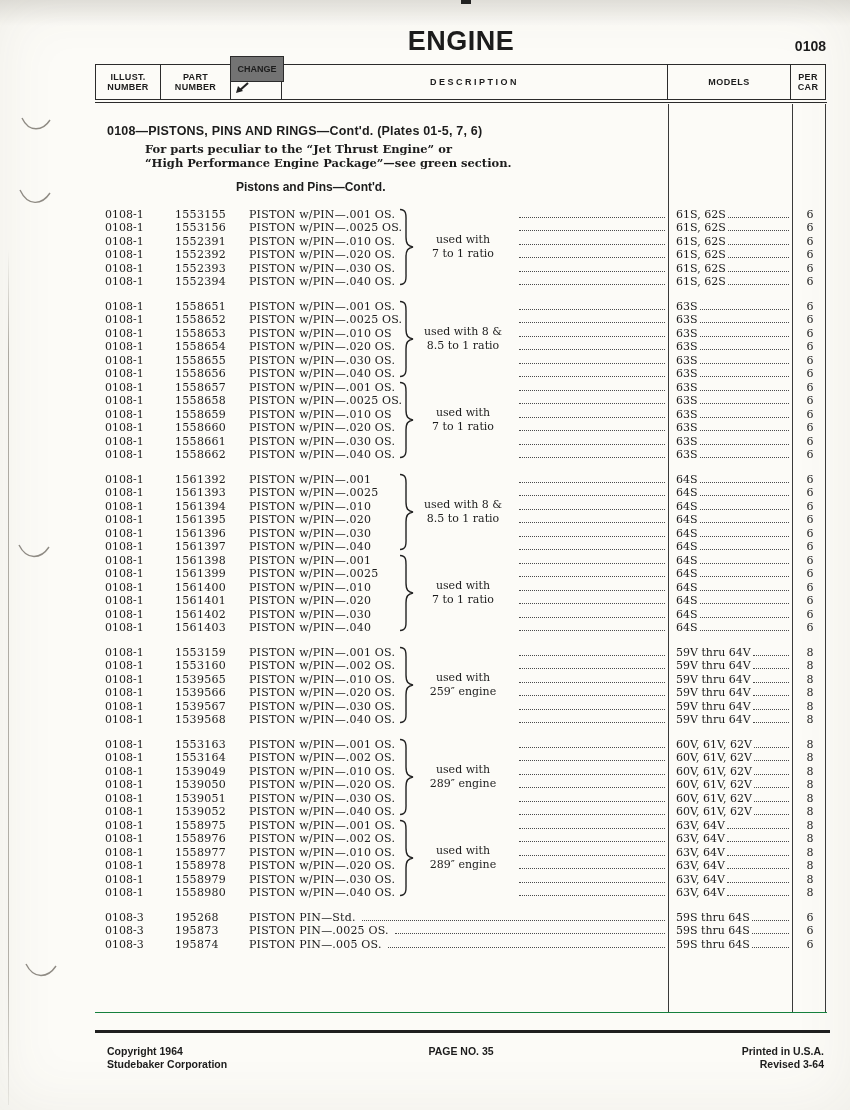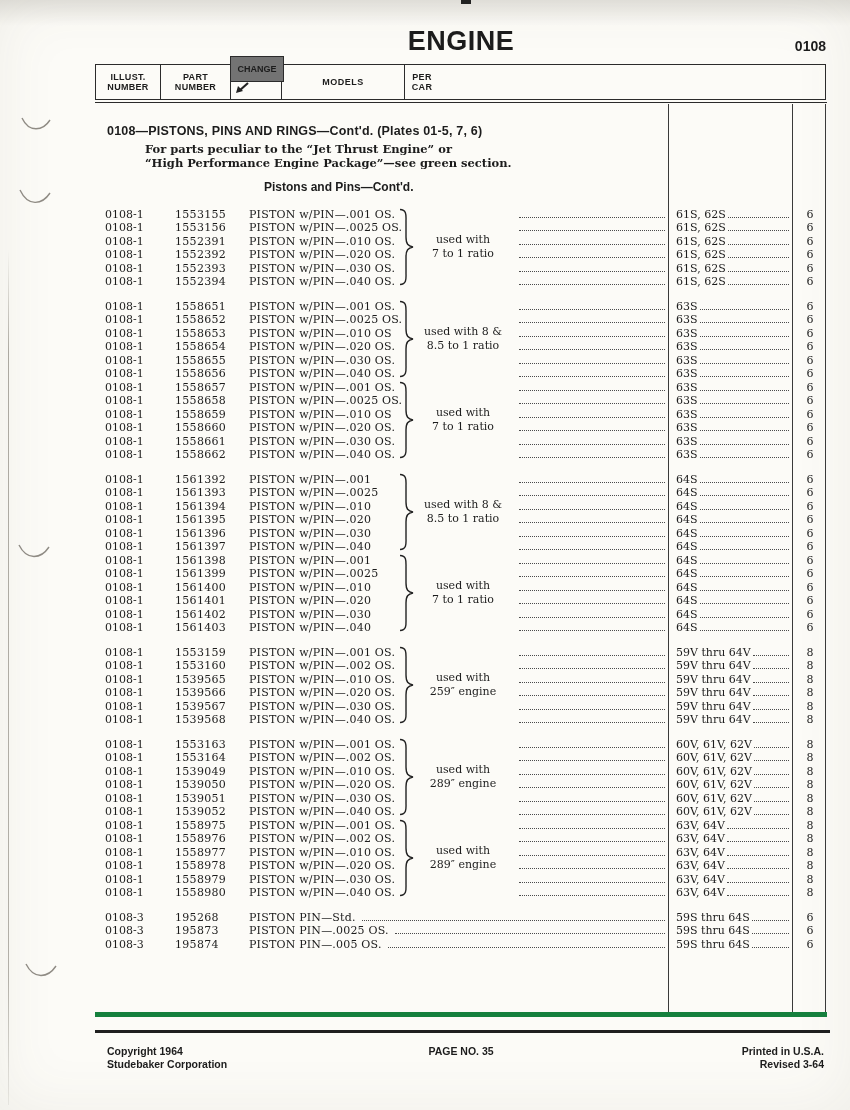--- a/index.html
+++ b/index.html
@@ -36,25 +36,25 @@
   .band .c-per{width:34px;border-right:none;}
   .change-box{position:absolute;left:-1px;top:-9px;width:52px;height:24px;
     border:1.6px solid #2b2b2b;background:#737373;display:flex;align-items:center;
     justify-content:center;font-weight:bold;font-size:9px;}
   .change-arrow{position:absolute;left:3px;top:16px;}
   .band-underline{position:absolute;left:95px;top:101.5px;width:732px;height:1.5px;background:#2b2b2b;}
 
   
   .sec-heading{position:absolute;left:107px;top:124px;font-size:12.5px;font-weight:bold;letter-spacing:0.2px;}
   .sec-note{position:absolute;left:145px;top:142px;font-size:11.5px;font-weight:bold;line-height:14px;}
-  .sec-sub{position:absolute;left:264px;top:180px;font-size:12px;font-weight:bold;}
+  .sec-sub{position:absolute;left:236px;top:180px;font-size:12px;font-weight:bold;}
 
   
   .tbody{position:absolute;left:95px;top:104px;width:732px;height:908px;
-    border-bottom:5px solid #15803d;}
+    border-bottom:1px solid #15803d;}
   .vline{position:absolute;top:0;bottom:0;width:1.2px;background:#3a3a3a;}
   .vline.models-line{left:573px;}
   .vline.per-line{left:697px;}
   .vline.right-line{left:730px;}
 
   .block{position:absolute;left:0;width:732px;}
   .row{display:flex;align-items:flex-end;height:13.5px;font-size:11px;line-height:13px;}
   .cell-illust{width:70px;padding-left:10px;flex:none;}
   .cell-part{width:74px;flex:none;letter-spacing:0.3px;}
   .cell-desc{flex:none;letter-spacing:0.2px;white-space:nowrap;}
@@ -94,20 +94,21 @@
   <div class="band">
     <div class="cell c-illust sans">ILLUST. NUMBER</div>
     <div class="cell c-part sans">PART NUMBER</div>
     <div class="c-change">
       <div class="change-box sans">CHANGE</div>
       <svg class="change-arrow" width="16" height="14" viewBox="0 0 16 14">
         <path d="M14,2 L5,10" stroke="#222" stroke-width="2.2" fill="none"></path>
         <path d="M2,12 L9,10 L4,5 Z" fill="#222"></path>
       </svg>
     </div>
+    <div class="cell c-desc sans">DESCRIPTION</div>
     <div class="cell c-models sans">MODELS</div>
     <div class="cell c-per sans">PER CAR</div>
   </div>
   <div class="band-underline"></div>
 
   <div class="sec-heading sans">0108—PISTONS, PINS AND RINGS—Cont'd. (Plates 01-5, 7, 6)</div>
   <div class="sec-note">
     <div>For parts peculiar to the “Jet Thrust Engine” or</div>
     <div>“High Performance Engine Package”—see green section.</div>
   </div>

